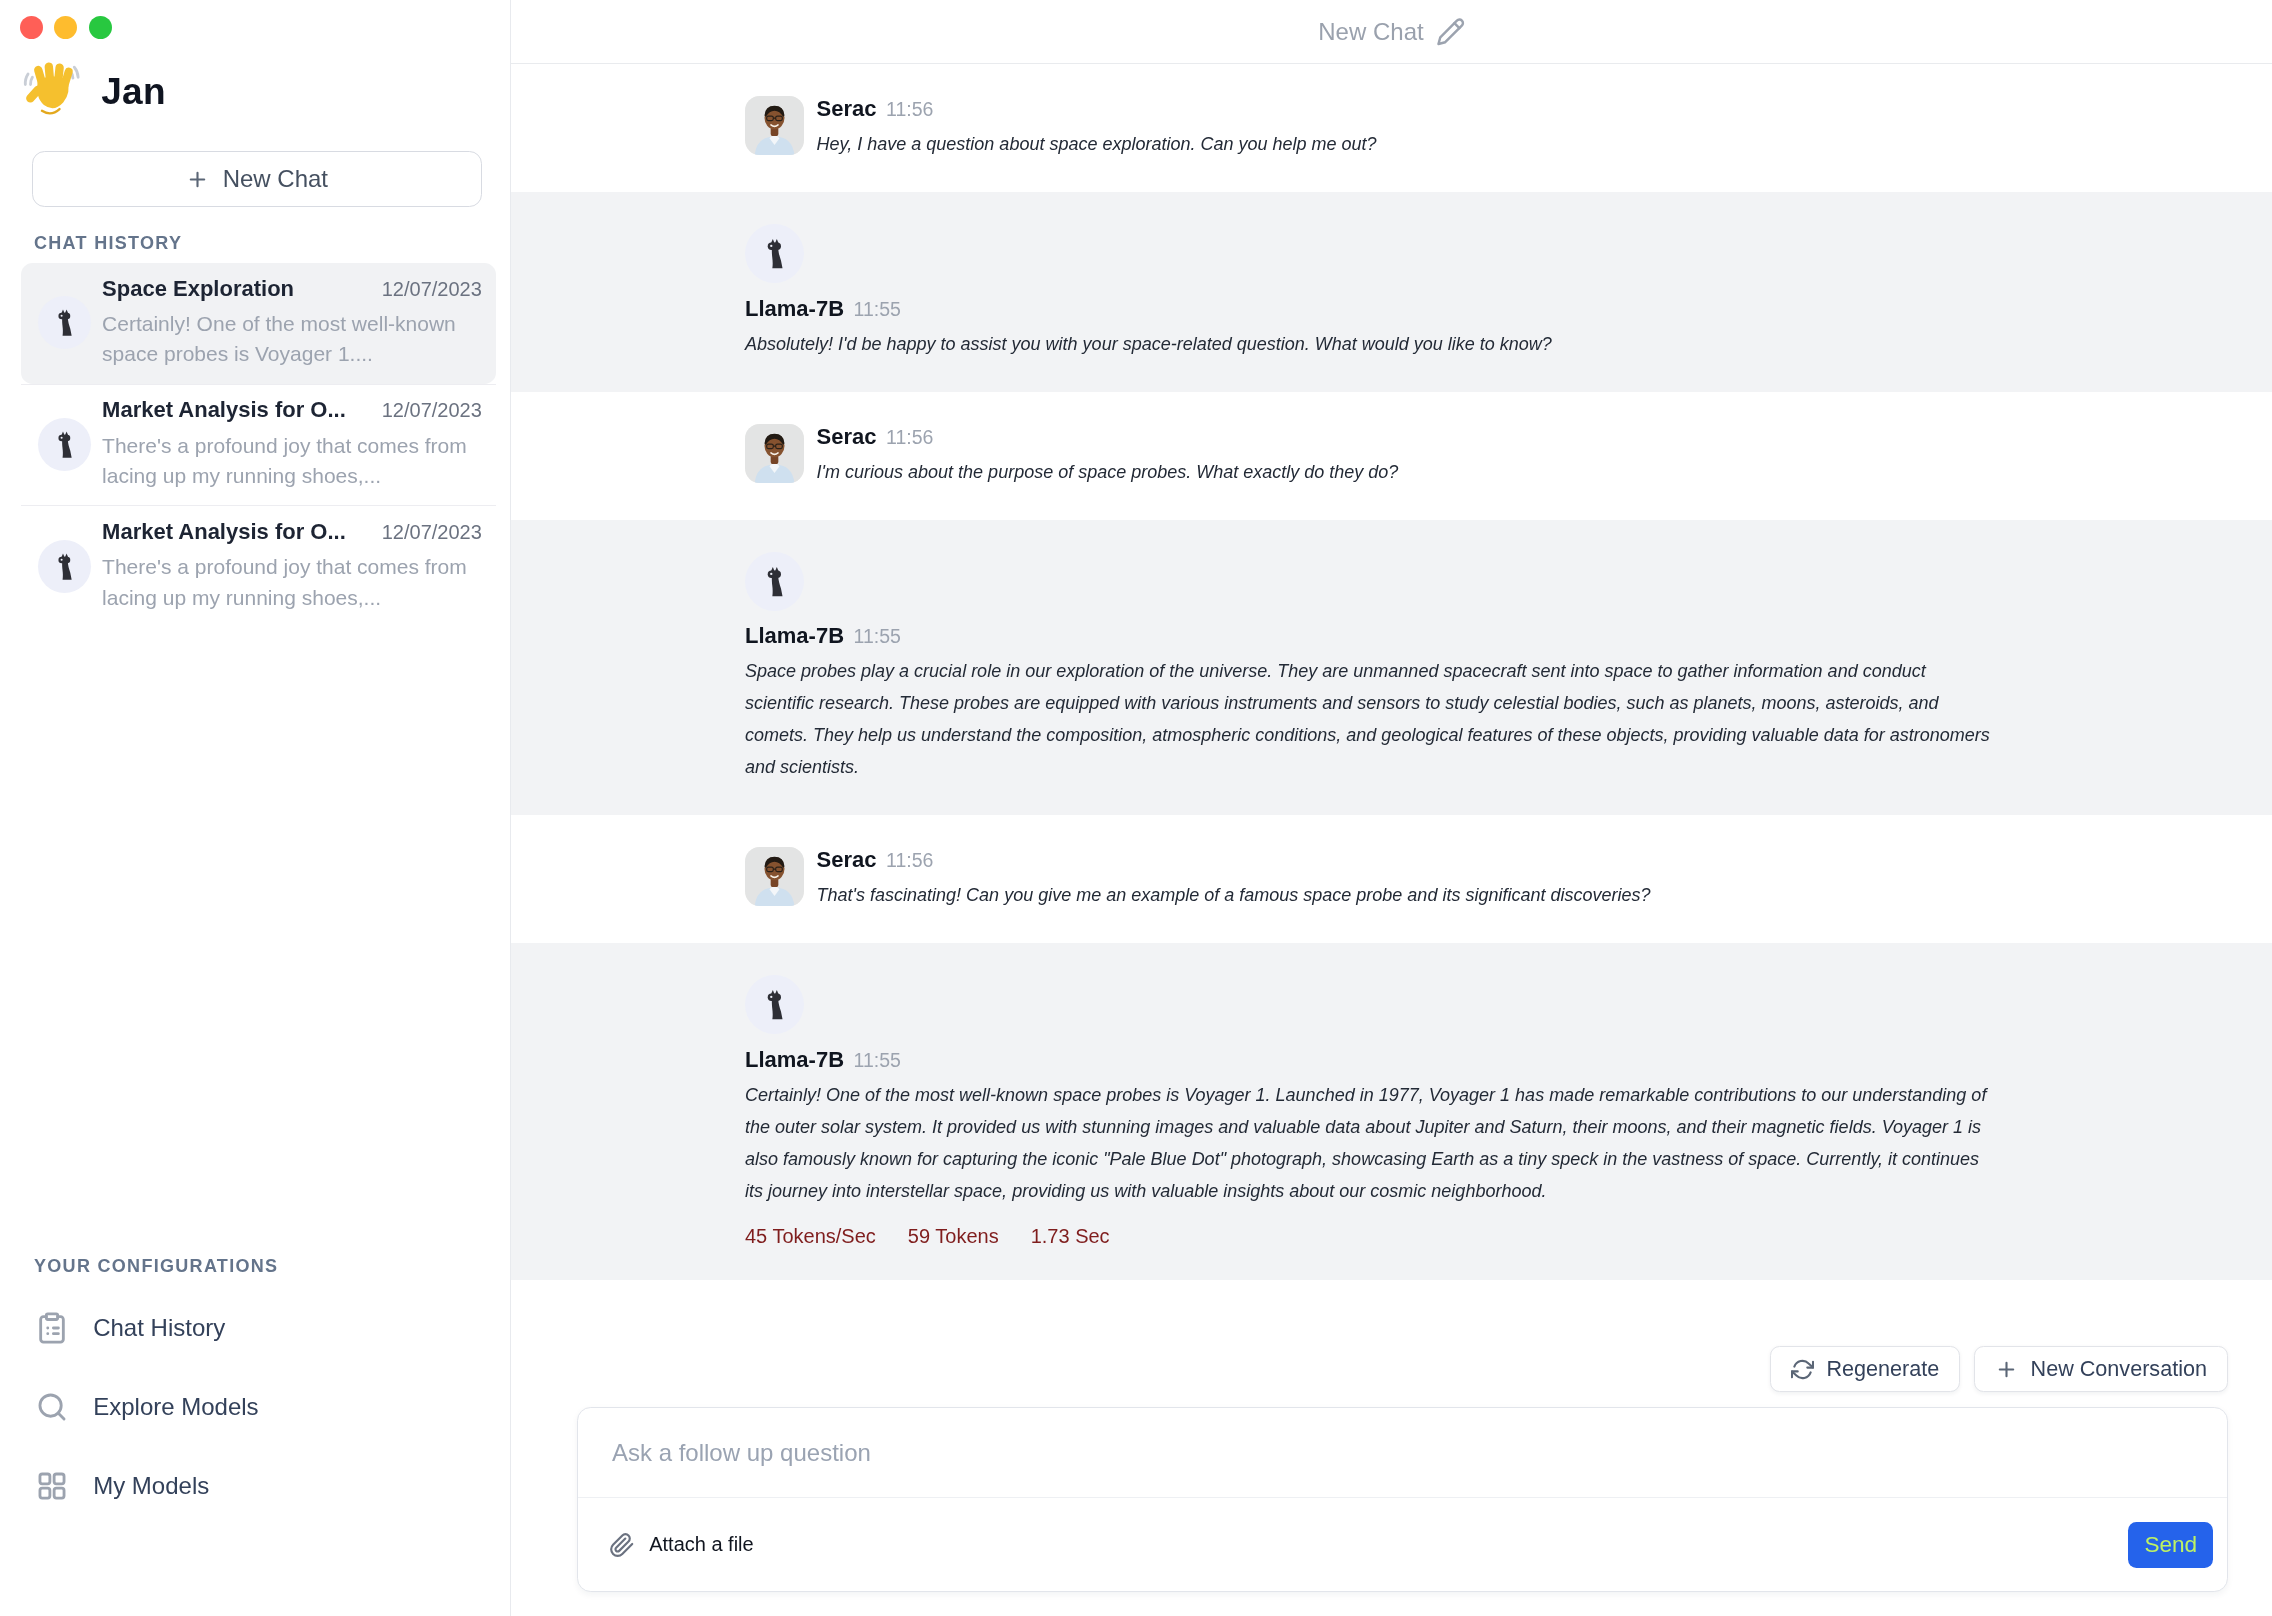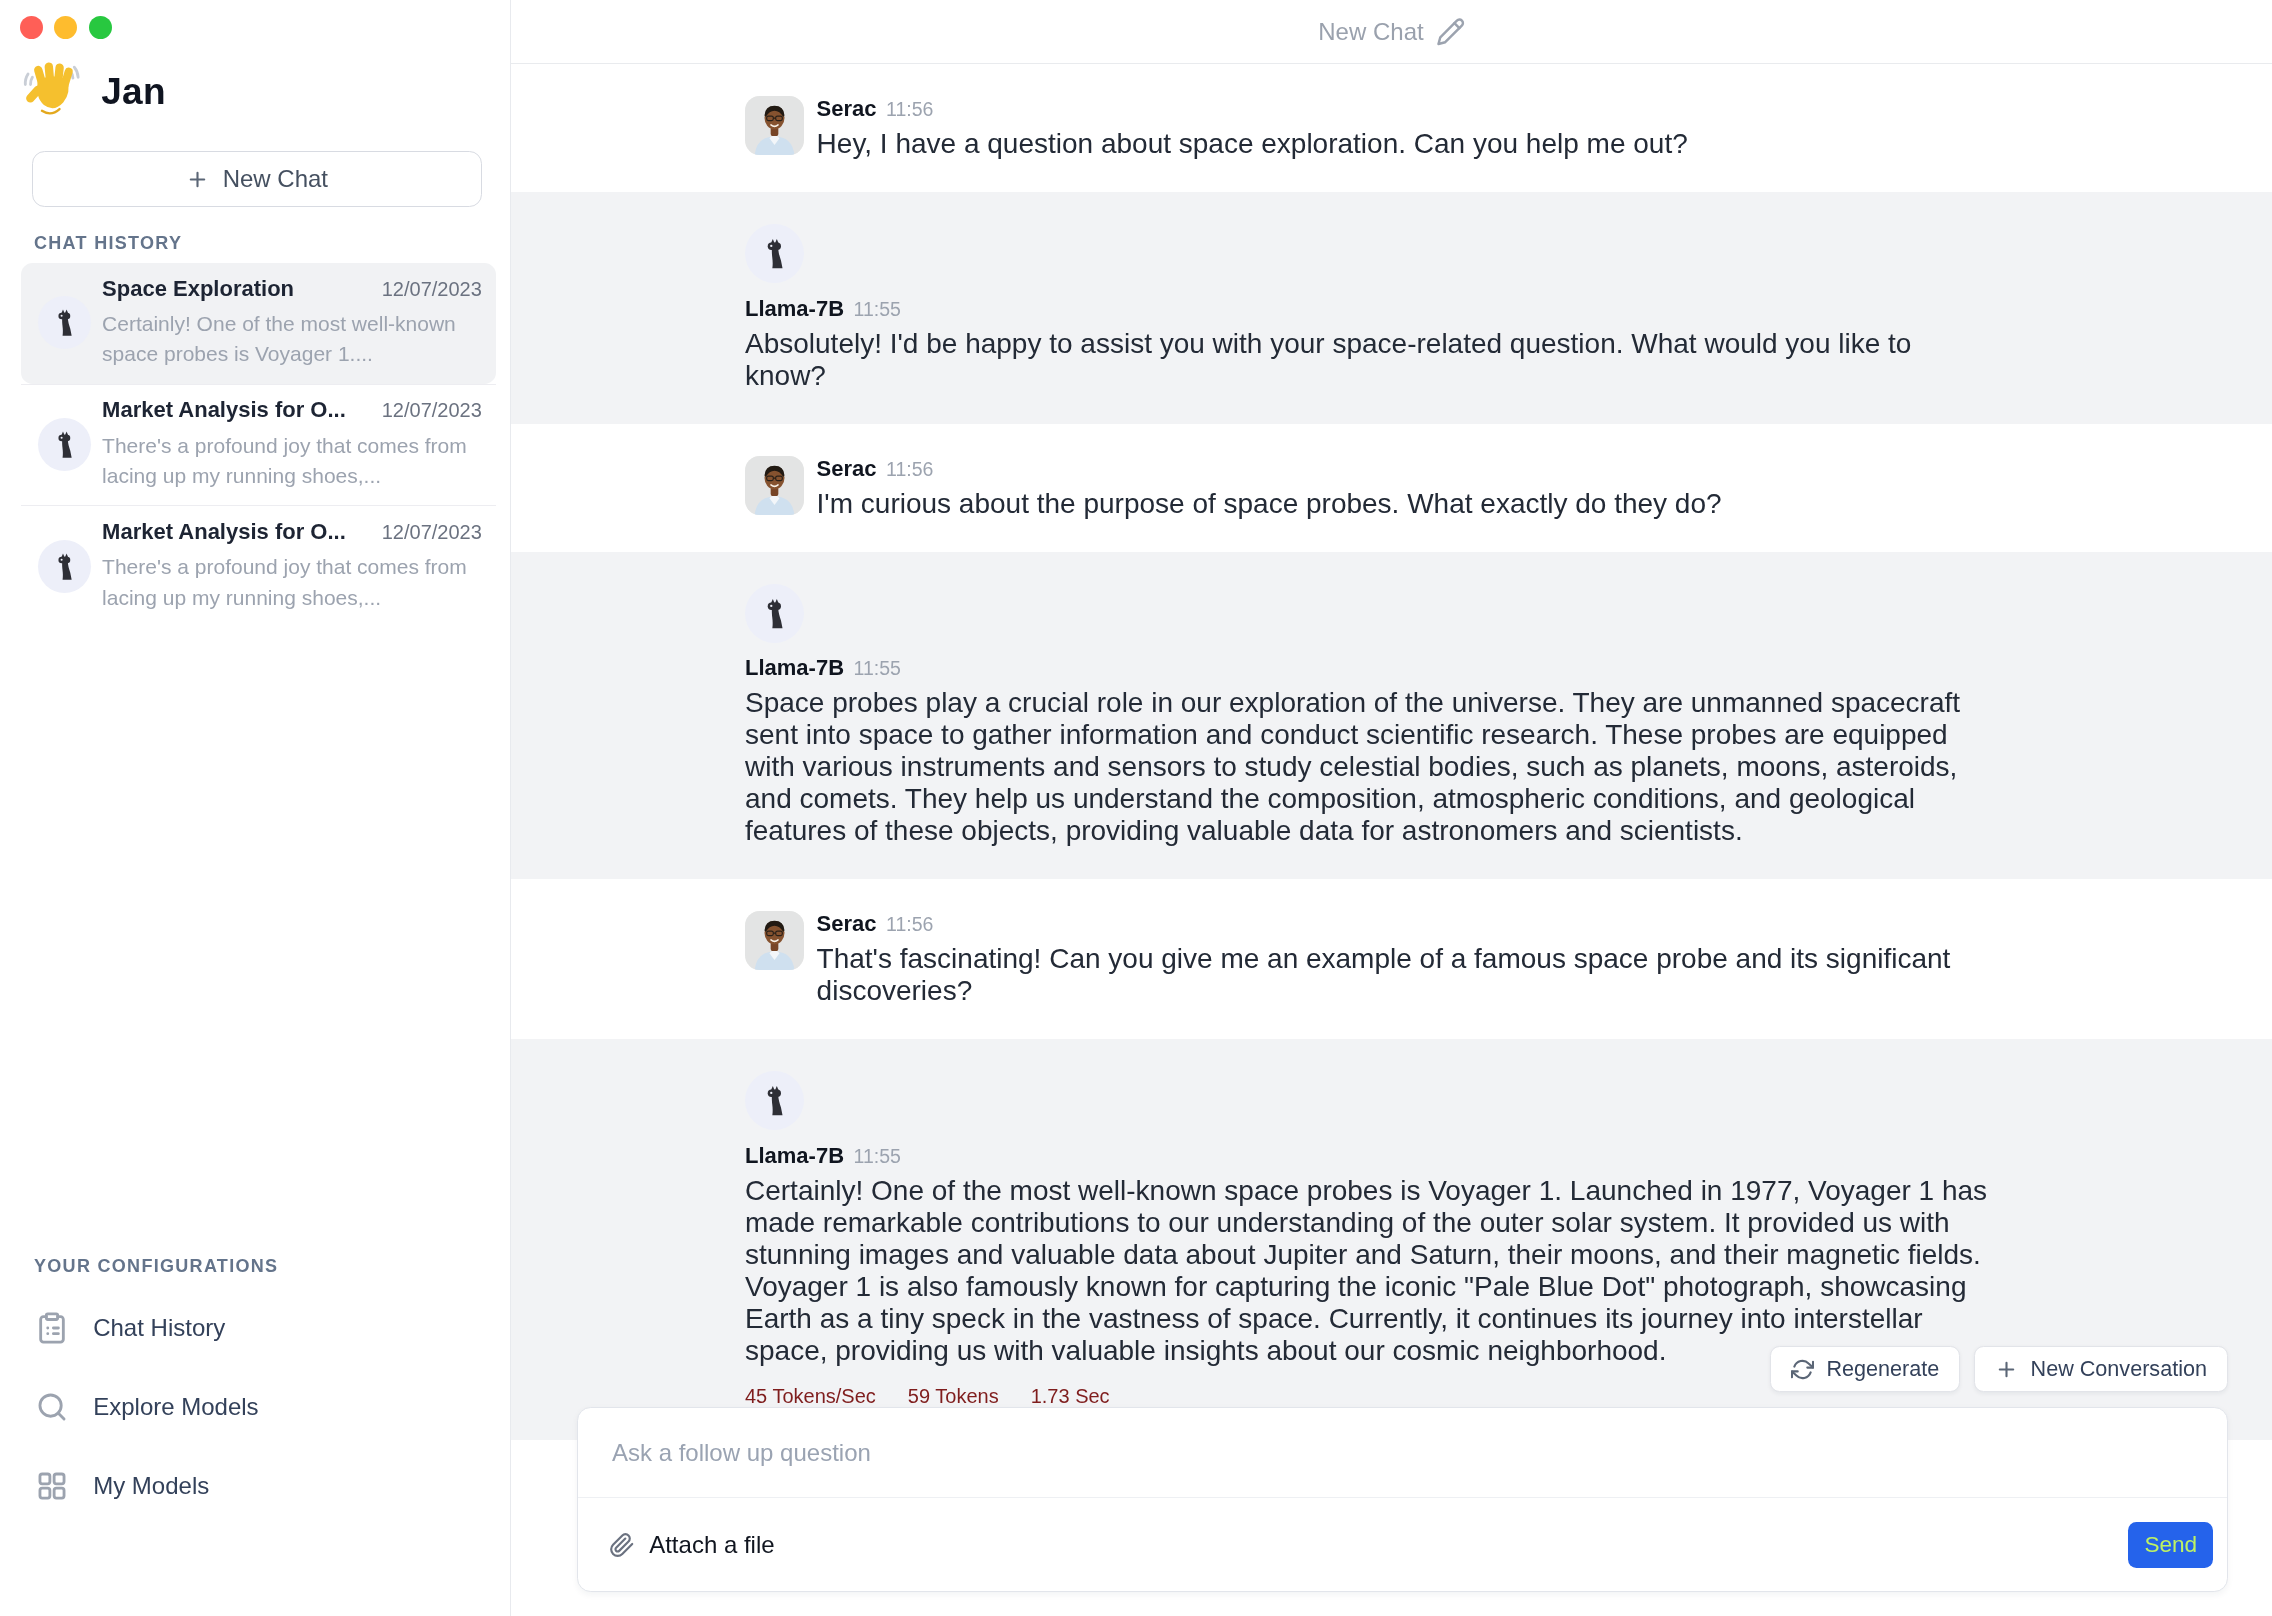--- a/index.html
+++ b/index.html
@@ -58,21 +58,21 @@
   .msg-row.assistant { background:#f2f3f5;flex-direction:column; }
   .m-avatar { flex:0 0 auto; width:59px; height:59px; }
   .m-avatar.user  { border-radius:14.7px; overflow:hidden; }
   .m-avatar.bot { border-radius:50%; background:#edeff9; display:flex; align-items:center; justify-content:center; }
   .m-avatar.bot svg { width:37px; height:37px; }
   .m-avatar.user svg { width:59px; height:59px; }
   .m-content { flex:1; min-width:0; max-width:1247px; }
   .m-meta { display:flex; align-items:baseline; gap:9.5px; height:32px; }
   .m-name { font-size:22px; font-weight:700; color:#10151f; }
   .m-time { font-size:19.5px; color:#9ca3af; }
-  .m-text { font-size:28px; line-height:32px; color:#232a36; }
+  .m-text { font-size:18px; line-height:32px; color:#232a36;font-style:italic; }
   .m-stats { display:flex; gap:32px; margin-top:18px; }
   .m-stats span { font-size:20px; color:#7f1d1d; }
 
   
   .bottom-block { position:absolute; left:66px; right:45px; bottom:24px; }
   .action-row { display:flex; justify-content:flex-end; gap:13.7px; margin-bottom:14.7px; }
   .action-btn { height:46px; padding:0 20px; background:#fff; border:1.1px solid #e2e4e9;
                 border-radius:9.5px; box-shadow:0 1.6px 4.2px rgba(20,30,50,.06);
                 display:flex; align-items:center; gap:12.6px; font-size:21.6px; color:#33415a;
                 font-weight:500; cursor:pointer; font-family:inherit; }
@@ -80,21 +80,21 @@
   .composer { background:#fff; border:1.1px solid #e2e5eb; border-radius:13.7px;
               box-shadow:0 2.1px 6.3px rgba(20,30,50,.05); overflow:hidden; }
   .composer-input { height:90px; display:flex; align-items:center; padding:0 34px;
                     border-bottom:1.1px solid #eef0f3; }
   .composer-input input { width:100%; border:none; outline:none; font-size:24px;
                           color:#23304a; font-family:inherit; background:transparent; }
   .composer-input input::placeholder { color:#9aa3b2; }
   .composer-bar { height:93px; display:flex; align-items:center; padding:0 13.7px 0 30.5px; gap:14.7px; }
   .attach { display:flex; align-items:center; gap:14.7px; cursor:pointer; }
   .attach svg { width:26px; height:26px; }
-  .attach .alabel { font-size:24px; color:#10151f; }
+  .attach .alabel { font-size:20px; color:#10151f; }
   .composer-bar .spacer { flex:1; }
   .send-btn { width:85px; height:46px; border:none; border-radius:8.4px; background:#2563eb;
               color:#bef264; font-size:22.6px; font-weight:500; cursor:pointer; font-family:inherit; }
 </style>
 </head>
 <body>
 
 <div class="app">
 
   <aside class="sidebar">

